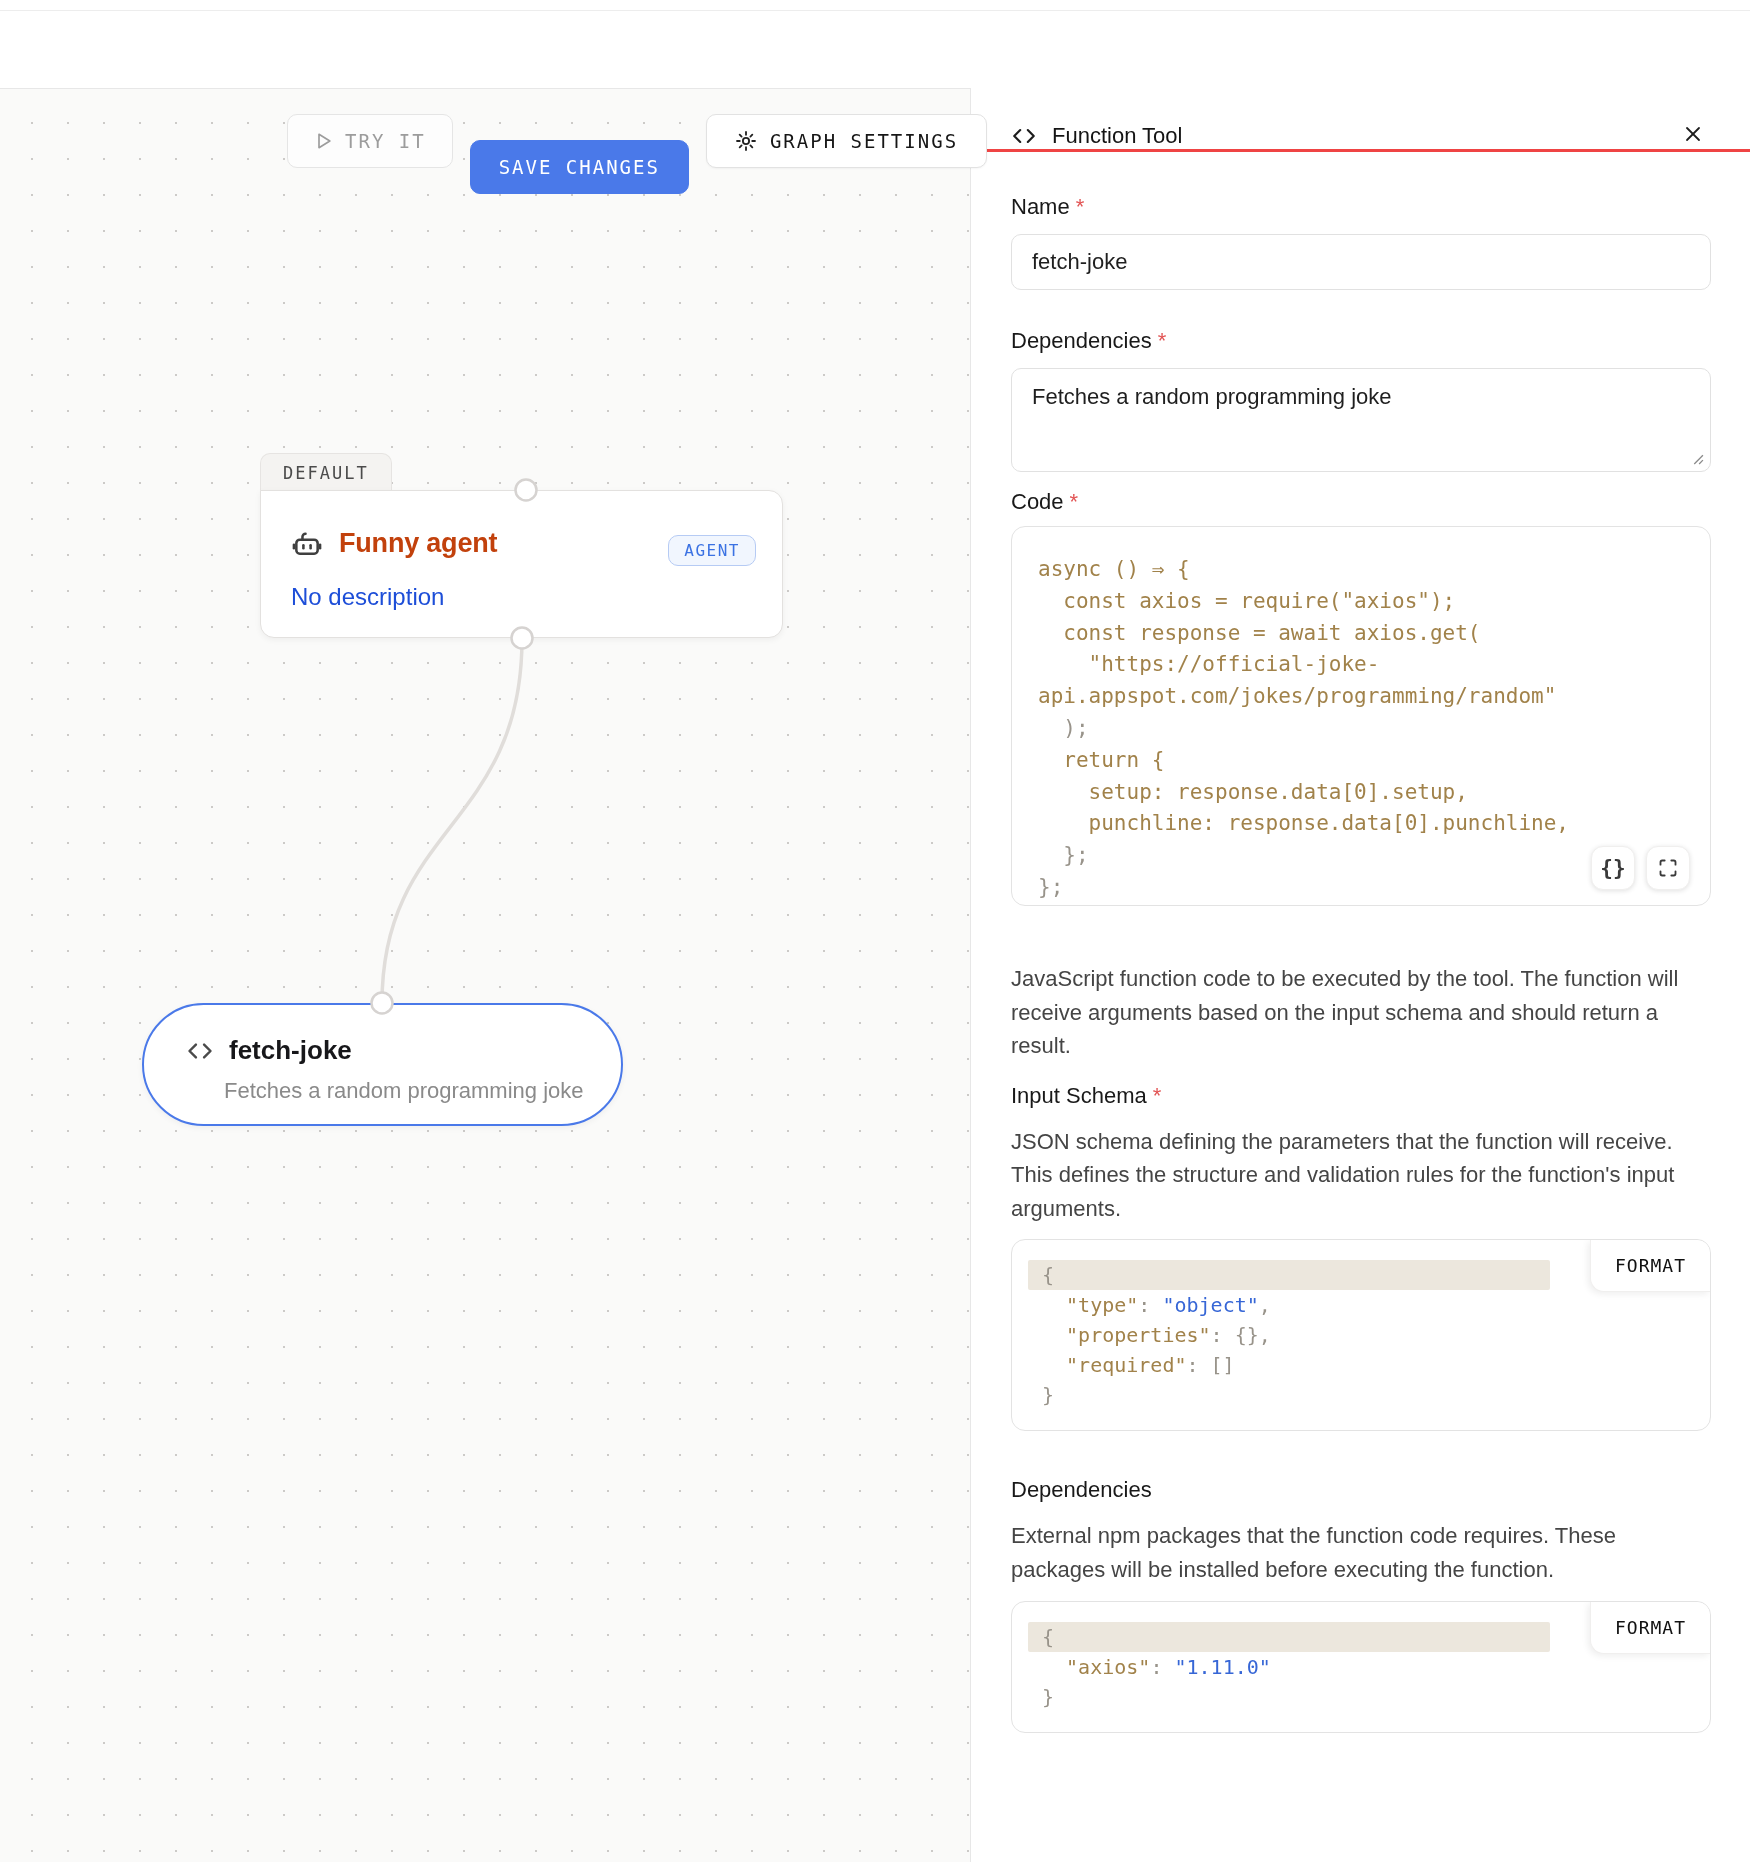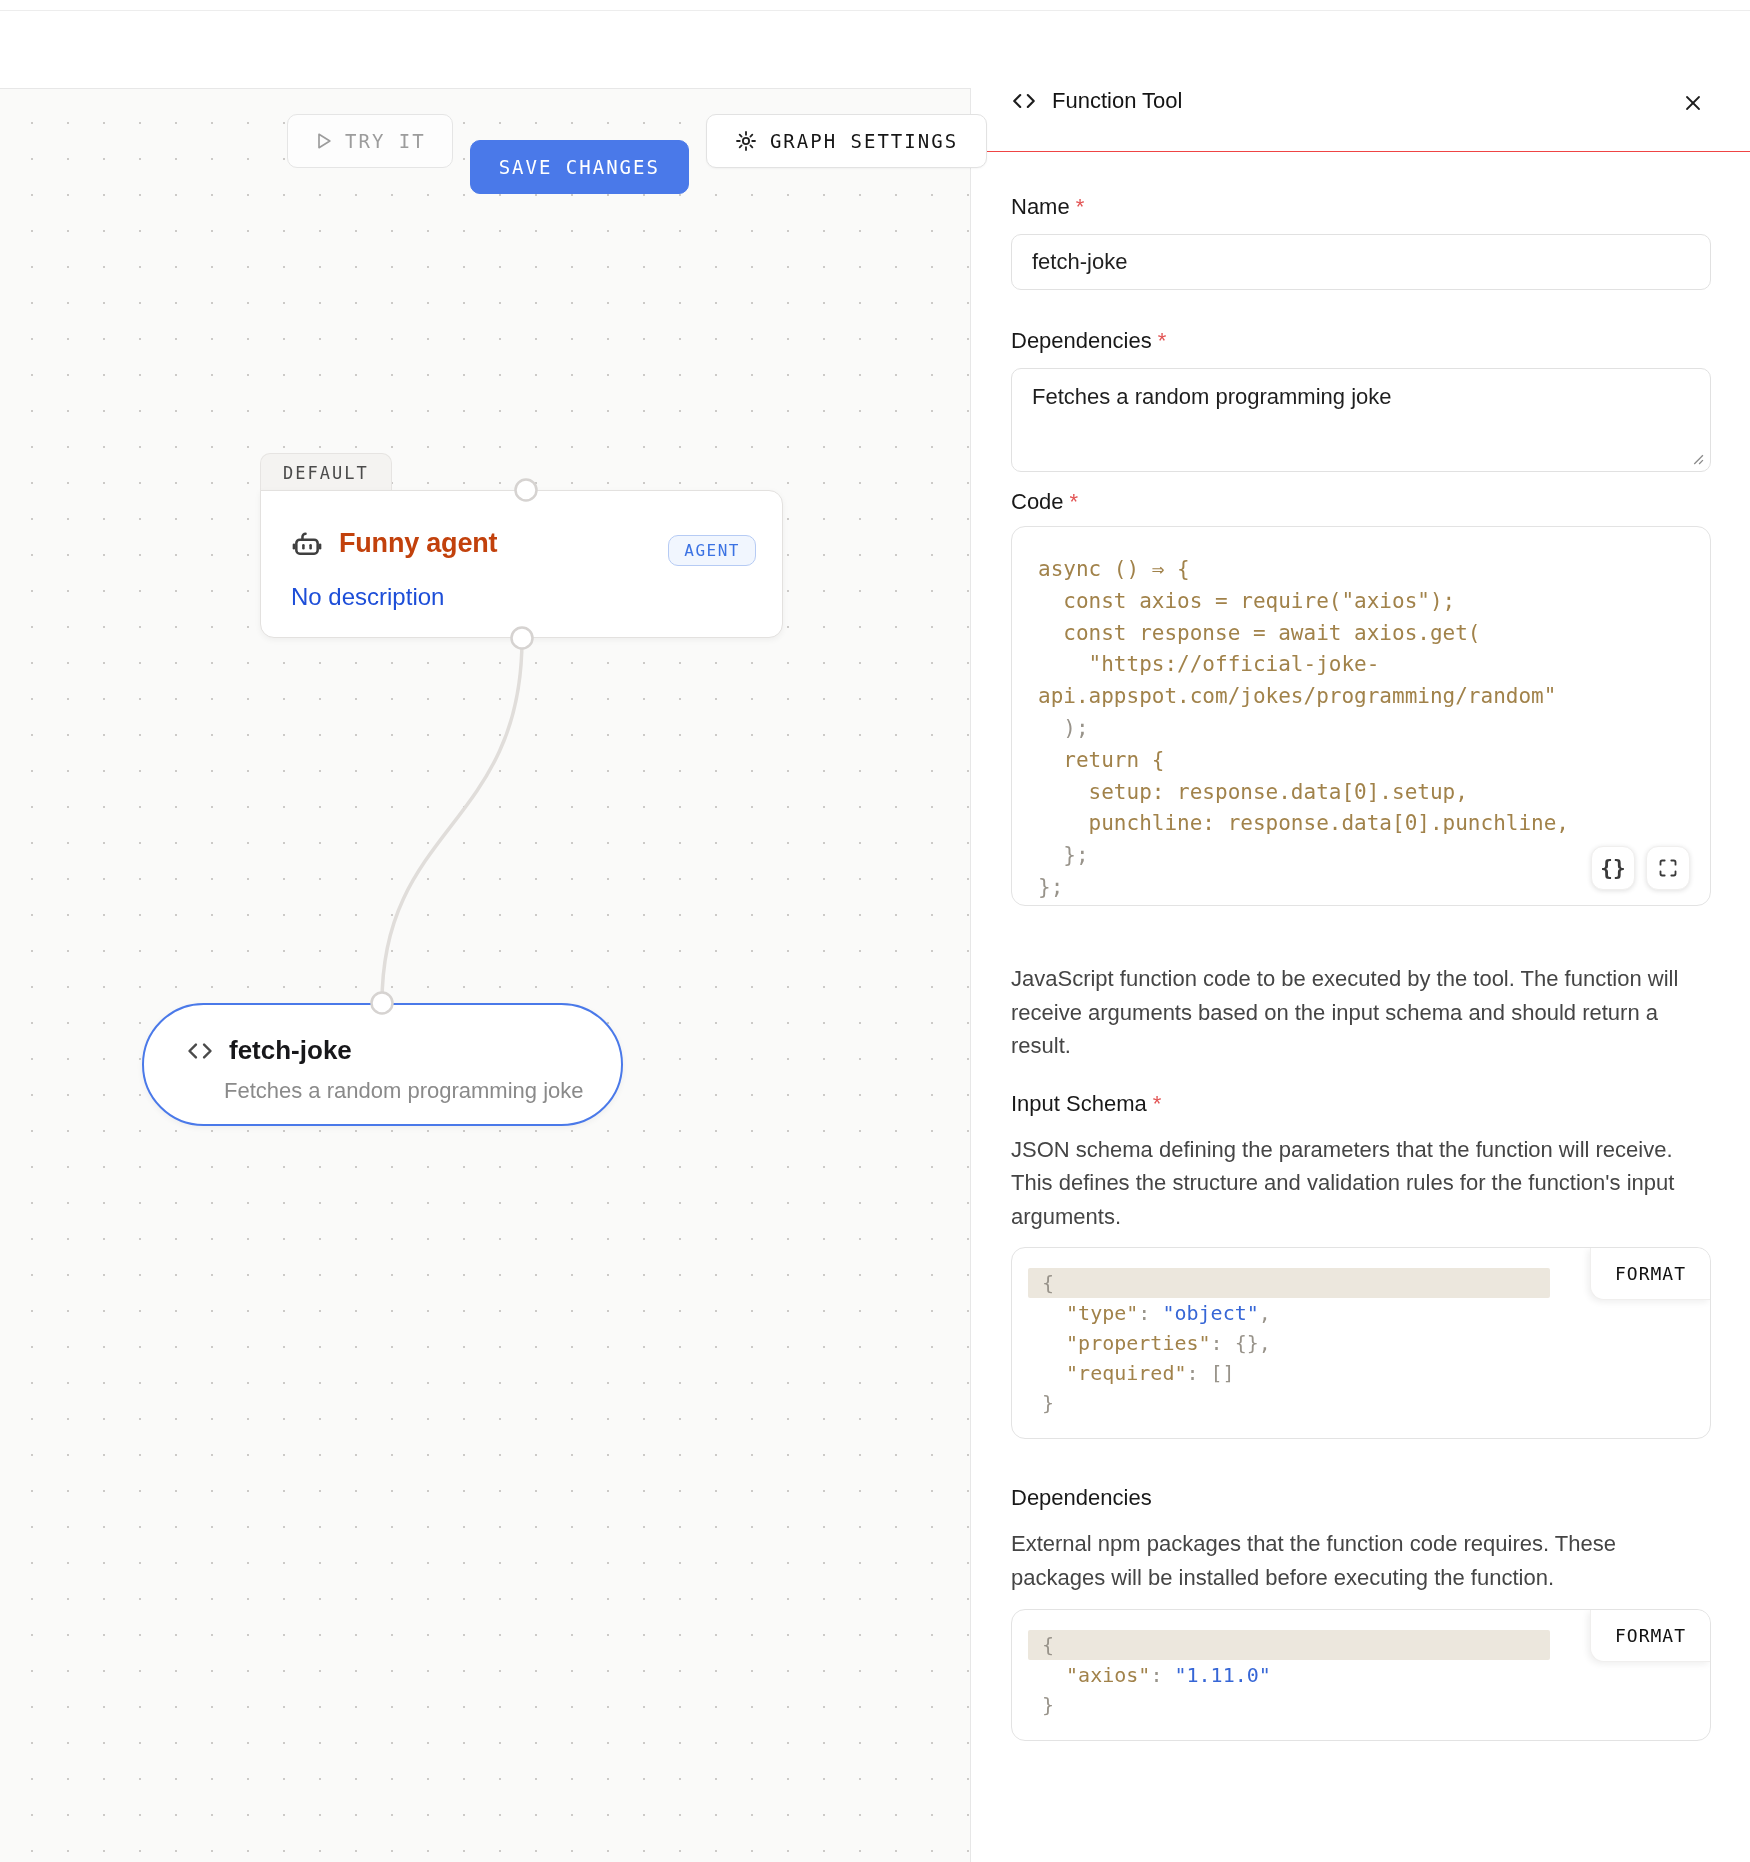--- a/index.html
+++ b/index.html
@@ -45,22 +45,22 @@
                box-shadow:0 2px 6px rgba(0,0,0,.05); z-index:2; }
   .tool-row { position:absolute; left:42px; top:30px; display:flex; align-items:center; gap:15px; }
   .tool-title { font-size:26px; font-weight:700; color:#17171a; }
   .tool-desc { position:absolute; left:80px; top:73px; font-size:22px; color:#8a8a8a; }
 
   .edge-svg { position:absolute; left:0; top:0; width:970px; height:1774px; z-index:5; pointer-events:none; }
 
   
   .panel { position:absolute; left:970px; top:88px; width:780px; height:1774px;
            background:#ffffff; border-left:1px solid #e7e7e7; }
-  .panel-header { height:64px; display:flex; align-items:flex-start; padding:0 42px 0 40px;
-                  border-bottom:1px solid #ef4444; }
+  .panel-header { height:64px; display:flex; align-items:flex-end; padding:0 42px 0 40px;
+                  border-bottom:3px solid #ef4444; }
   .panel-title { margin-left:15px; font-size:22px; font-weight:500; color:#141414; }
   .panel-close { margin-left:auto; width:30px; height:30px; display:flex; align-items:center;
                  justify-content:center; cursor:pointer; color:#1d1d1d; }
   .panel-body { padding:0 40px; }
 
   .fld-label { font-size:22px; font-weight:500; color:#191919; }
   .req { color:#e25555; margin-left:6px; }
   .mt-first { margin-top:42px; }
   .text-input { margin-top:14px; width:700px; height:56px; border:1px solid #e1e1e1;
                 border-radius:10px; padding:0 20px; font-size:22px; color:#1f1f1f;
@@ -95,21 +95,21 @@
   .mini-btn .braces { font-family:"DejaVu Sans Mono", monospace; font-size:21px; font-weight:700; }
 
   .format-btn { position:absolute; top:0; right:0; height:52px; padding:0 24px;
                 background:#ffffff; border-left:1px solid #f0efee; border-bottom:1px solid #f0efee;
                 border-radius:0 13px 0 14px; box-shadow:-2px 2px 7px rgba(0,0,0,.07);
                 display:flex; align-items:center; font-family:"DejaVu Sans Mono", monospace;
                 font-size:18px; letter-spacing:1px; color:#111; cursor:pointer; }
 
   .help { margin-top:56px; max-width:690px; font-size:22px; line-height:33.5px; color:#454545; }
   .help-tight { margin-top:16px; }
-  .schema-label { margin-top:28px; }
+  .schema-label { margin-top:20px; }
   .schema-editor { margin-top:14px; }
   .deps-label { margin-top:46px; }
   .deps-editor { margin-top:15px; }
 
   svg { display:block; }
 </style>
 </head>
 <body>
 
 <div class="top-hairline"></div>

